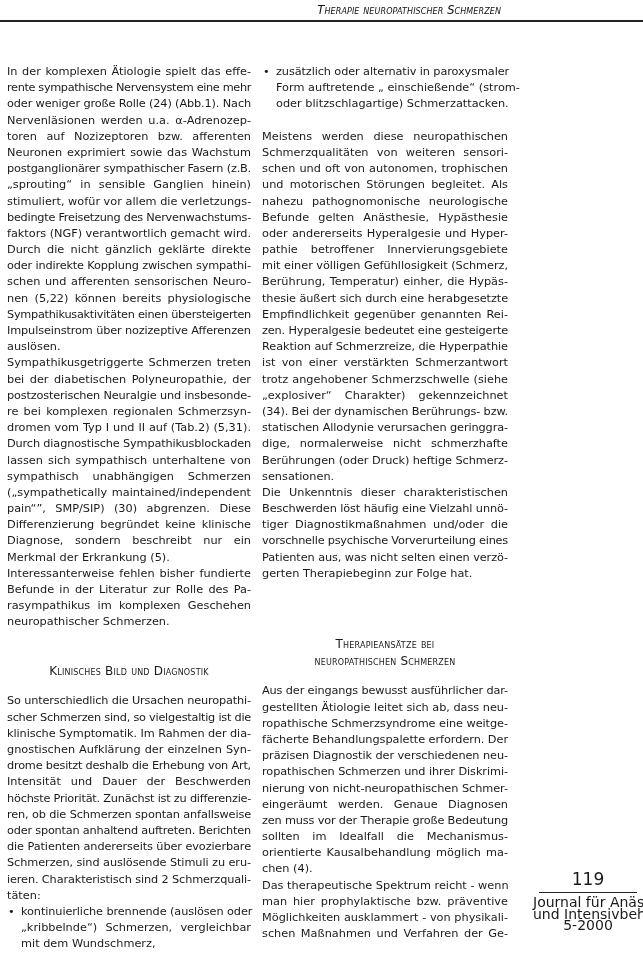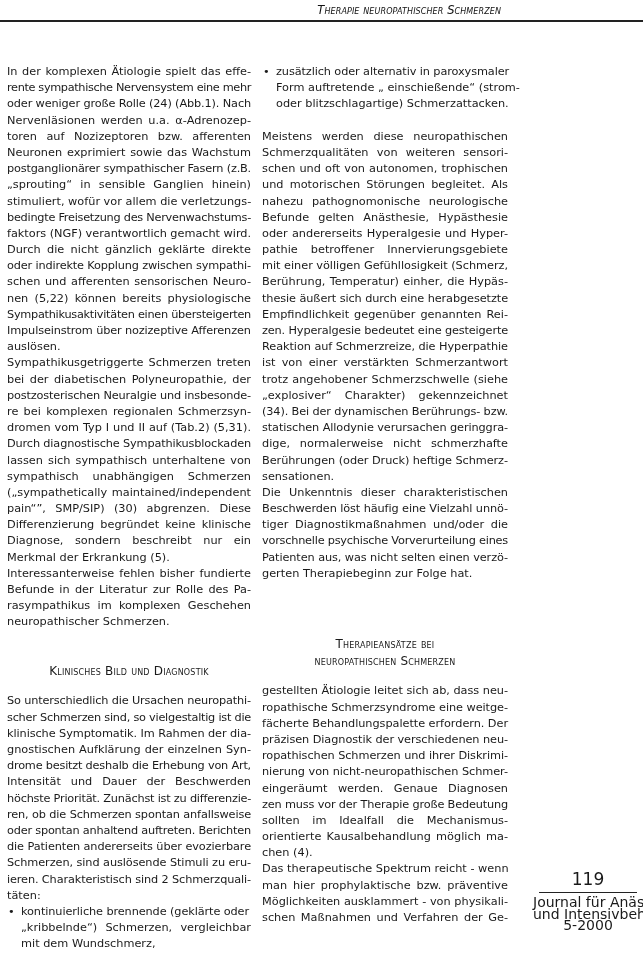--- a/index.html
+++ b/index.html
@@ -84,21 +84,21 @@
       <div class="line" style="white-space: nowrap;">Intensität und Dauer der Beschwerden</div>
       <div class="line" style="white-space: nowrap; letter-spacing: -0.212434px; text-align-last: left;">höchste Priorität. Zunächst ist zu differenzie-</div>
       <div class="line" style="white-space: nowrap; letter-spacing: -0.131696px; text-align-last: left;">ren, ob die Schmerzen spontan anfallsweise</div>
       <div class="line" style="white-space: nowrap; letter-spacing: -0.206032px; text-align-last: left;">oder spontan anhaltend auftreten. Berichten</div>
       <div class="line" style="white-space: nowrap; letter-spacing: -0.0962936px; text-align-last: left;">die Patienten andererseits über evozierbare</div>
       <div class="line" style="white-space: nowrap; letter-spacing: -0.0792411px; text-align-last: left;">Schmerzen, sind auslösende Stimuli zu eru-</div>
       <div class="line" style="white-space: nowrap; letter-spacing: -0.130327px; text-align-last: left;">ieren. Charakteristisch sind 2 Schmerzquali-</div>
       <div class="line last" style="white-space: nowrap;">täten:</div>
     </div>
   <div id="left-bullet">
-      <div class="line bullet-line" style="white-space: nowrap; letter-spacing: -0.102515px; text-align-last: left;"><span class="bullet">•</span><span>kontinuierliche brennende (geklärte oder</span></div>
+      <div class="line bullet-line" style="white-space: nowrap; letter-spacing: -0.102515px; text-align-last: left;"><span class="bullet">•</span><span>kontinuierliche brennende (auslösen oder</span></div>
       <div class="line bullet-line" style="white-space: nowrap;"><span>„kribbelnde“) Schmerzen, vergleichbar</span></div>
       <div class="line bullet-line last" style="white-space: nowrap;"><span>mit dem Wundschmerz,</span></div>
     </div>
 </div>
 
 <div class="col right">
   <div id="right-bullet">
       <div class="line bullet-line" style="white-space: nowrap; letter-spacing: -0.103561px; text-align-last: left;"><span class="bullet">•</span><span>zusätzlich oder alternativ in paroxysmaler</span></div>
       <div class="line bullet-line" style="white-space: nowrap;"><span>Form auftretende „ einschießende“ (strom-</span></div>
       <div class="line bullet-line last" style="white-space: nowrap;"><span>oder blitzschlagartige) Schmerzattacken.</span></div>
@@ -134,20 +134,21 @@
       <div class="line" style="white-space: nowrap; letter-spacing: -0.090554px; text-align-last: left;">Patienten aus, was nicht selten einen verzö-</div>
       <div class="line last" style="white-space: nowrap;">gerten Therapiebeginn zur Folge hat.</div>
     </div>
   <div class="gap"></div>
   <div class="gap"></div>
   <div class="gap" style="height:22px"></div>
   <div class="heading">Therapieansätze bei</div>
   <div class="heading">neuropathischen Schmerzen</div>
   <div class="gap" style="height:14px"></div>
   <div id="right-section">
+      <div class="line" style="white-space: nowrap; letter-spacing: -0.140262px; text-align-last: left;">Aus der eingangs bewusst ausführlicher dar-</div>
       <div class="line" style="white-space: nowrap; letter-spacing: -0.0305707px; text-align-last: left;">gestellten Ätiologie leitet sich ab, dass neu-</div>
       <div class="line" style="white-space: nowrap; letter-spacing: -0.0625px; text-align-last: left;">ropathische Schmerzsyndrome eine weitge-</div>
       <div class="line" style="white-space: nowrap; letter-spacing: -0.0520833px; text-align-last: left;">fächerte Behandlungspalette erfordern. Der</div>
       <div class="line" style="white-space: nowrap; letter-spacing: -0.078497px; text-align-last: left;">präzisen Diagnostik der verschiedenen neu-</div>
       <div class="line" style="white-space: nowrap; letter-spacing: -0.0736607px; text-align-last: left;">ropathischen Schmerzen und ihrer Diskrimi-</div>
       <div class="line" style="white-space: nowrap; letter-spacing: -0.0575457px; text-align-last: left;">nierung von nicht-neuropathischen Schmer-</div>
       <div class="line" style="white-space: nowrap;">eingeräumt werden. Genaue Diagnosen</div>
       <div class="line" style="white-space: nowrap; letter-spacing: -0.166159px; text-align-last: left;">zen muss vor der Therapie große Bedeutung</div>
       <div class="line" style="white-space: nowrap;">sollten im Idealfall die Mechanismus-</div>
       <div class="line" style="white-space: nowrap;">orientierte Kausalbehandlung  möglich ma-</div>

